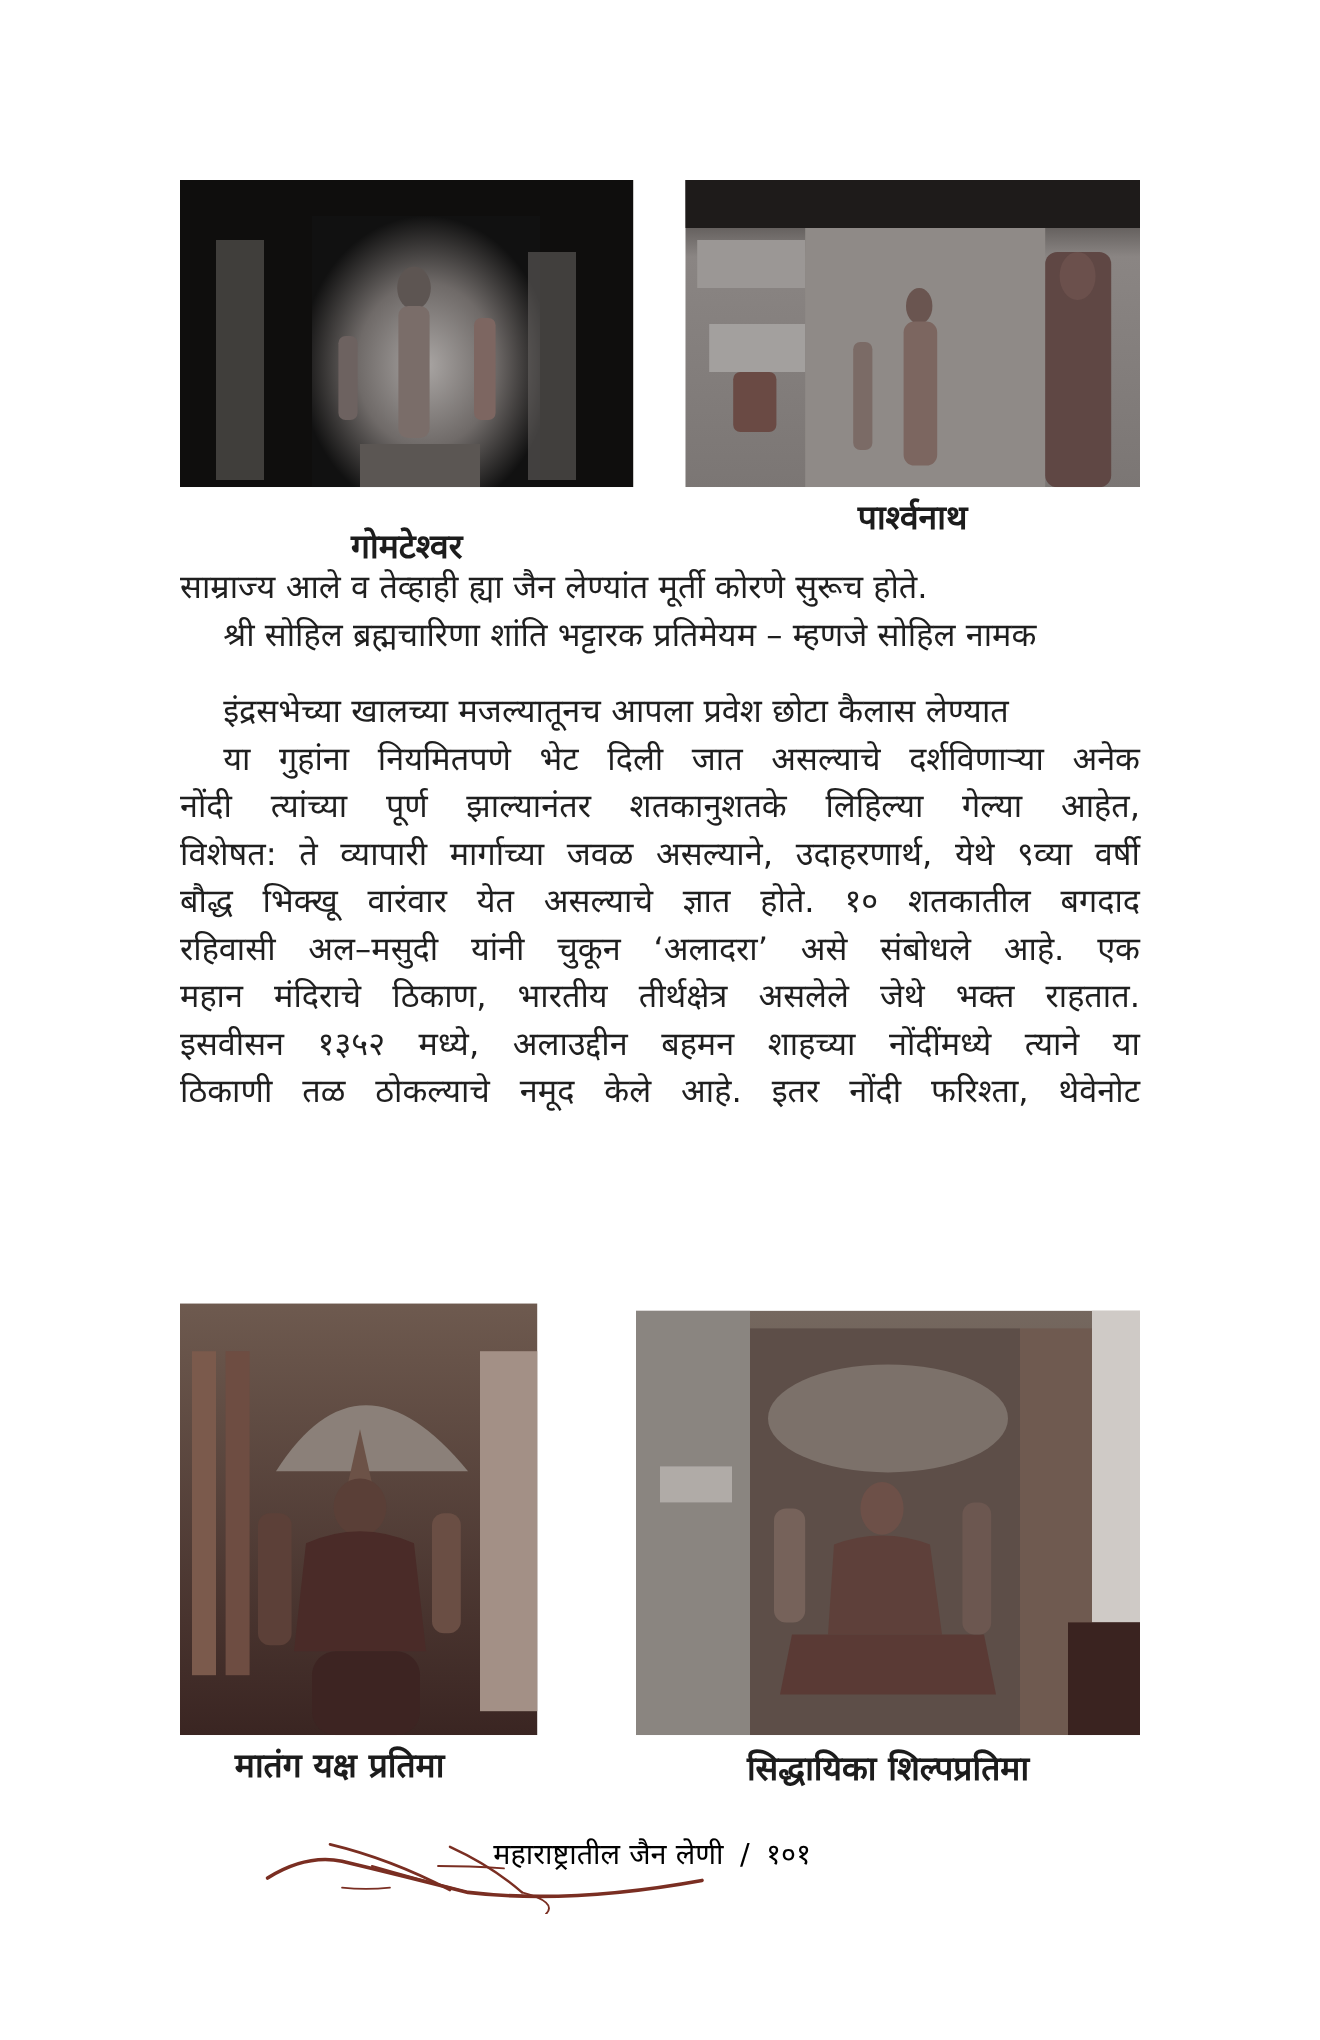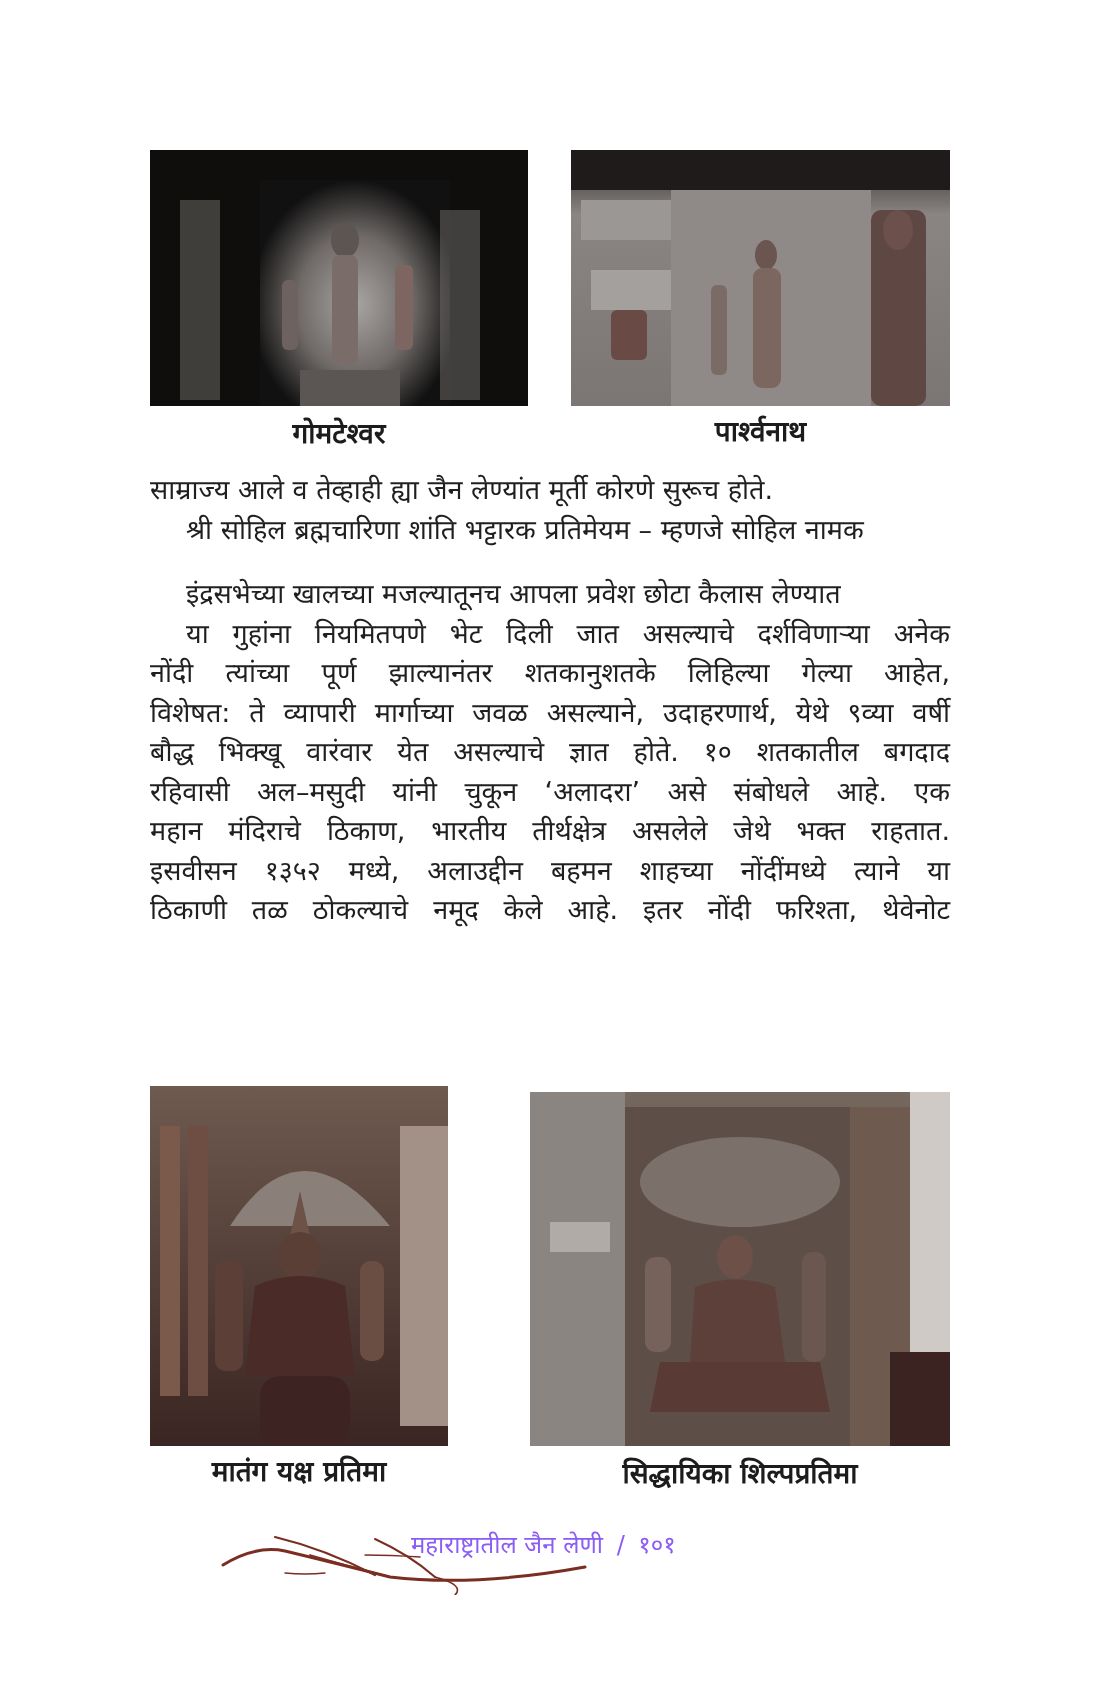--- a/index.html
+++ b/index.html
@@ -8,21 +8,21 @@
   .photo { position: absolute; overflow: hidden; }
   .photo svg { width: 100%; height: 100%; display: block; }
   .caption { position: absolute; font-weight: bold; font-size: 28px; text-align: center;
              color: #1c1c1c; line-height: 1; }
   .body-text { position: absolute; left: 150px; width: 800px; font-size: 27px; line-height: 39.5px;
                color: #1f1f1f; }
   .para { margin: 0; text-align: justify; text-align-last: left; }
   .line { display: block; white-space: nowrap; }
   .line.just { text-align: justify; text-align-last: justify; white-space: normal; }
   .footer { position: absolute; left: 215px; top: 1515px; width: 520px; height: 80px; }
-  .footer-text { position: absolute; left: 196px; top: 12px; font-size: 24px; color: #8b5cf6; white-space: nowrap; }
+  .footer-text { position: absolute; left: 196px; top: 12px; font-size: 24px; color: #000000; white-space: nowrap; }
 </style>
 </head>
 <body>
 
 <div class="photo" style="left:150px;top:150px;width:378px;height:256px;">
   <svg viewBox="0 0 378 256" preserveAspectRatio="none">
     <defs>
       <radialGradient id="g1" cx="0.5" cy="0.55" r="0.55">
         <stop offset="0" stop-color="#a9a5a3"></stop>
         <stop offset="0.55" stop-color="#6f6a68"></stop>
@@ -57,21 +57,21 @@
     <rect x="40" y="160" width="36" height="50" rx="6" fill="#6a4a44"></rect>
     <rect x="100" y="40" width="200" height="216" fill="#8f8a87"></rect>
     <ellipse cx="195" cy="105" rx="11" ry="15" fill="#6a5550"></ellipse>
     <rect x="182" y="118" width="28" height="120" rx="9" fill="#7c6660"></rect>
     <rect x="140" y="135" width="16" height="90" rx="6" fill="#7b6b66"></rect>
     <rect x="300" y="60" width="55" height="196" rx="10" fill="#5f4744"></rect>
     <ellipse cx="327" cy="80" rx="15" ry="20" fill="#6b504c"></ellipse>
   </svg>
 </div>
 
-<div class="caption" style="left:150px;top:420px;width:378px;">गोमटेश्वर</div>
+<div class="caption" style="left:150px;top:442px;width:378px;">गोमटेश्वर</div>
 <div class="caption" style="left:571px;top:418px;width:379px;">पार्श्वनाथ</div>
 
 <div class="body-text" style="top:470px;">
   <p class="para">
     <span class="line">साम्राज्य आले व तेव्हाही ह्या जैन लेण्यांत मूर्ती कोरणे सुरूच होते.</span>
   </p>
   <p class="para">
     <span class="line" style="padding-left:36px;">श्री सोहिल ब्रह्मचारिणा शांति भट्टारक प्रतिमेयम – म्हणजे सोहिल नामक</span>
   </p>
   <p class="para">
@@ -128,21 +128,21 @@
     <path d="M165 195 Q205 180 245 195 L255 270 L160 270 Z" fill="#5e403a"></path>
     <path d="M130 270 L290 270 L300 320 L120 320 Z" fill="#5a3a35"></path>
     <rect x="115" y="165" width="26" height="95" rx="10" fill="#76625a"></rect>
     <rect x="272" y="160" width="24" height="110" rx="10" fill="#6c5750"></rect>
     <rect x="320" y="15" width="60" height="339" fill="#6f5a50"></rect>
     <rect x="380" y="0" width="40" height="260" fill="#cfcac6"></rect>
     <rect x="360" y="260" width="60" height="94" fill="#3a2320"></rect>
   </svg>
 </div>
 
-<div class="caption" style="left:150px;top:1458px;width:298px;">मातंग यक्ष प्रतिमा</div>
+<div class="caption" style="left:134px;top:1458px;width:298px;">मातंग यक्ष प्रतिमा</div>
 <div class="caption" style="left:530px;top:1460px;width:420px;">सिद्धायिका शिल्पप्रतिमा</div>
 
 <div class="footer">
   <svg width="520" height="80" viewBox="0 0 520 80">
     <g fill="none" stroke="#7a2e22" stroke-linecap="round">
       <path d="M8 50 Q40 30 70 36 Q120 48 175 62 Q260 72 370 52" stroke-width="3"></path>
       <path d="M60 22 Q110 34 160 60" stroke-width="2.2"></path>
       <path d="M95 40 Q130 50 175 62" stroke-width="1.8"></path>
       <path d="M160 24 Q195 40 220 62" stroke-width="2"></path>
       <path d="M150 40 Q175 40 205 42" stroke-width="1.5"></path>

